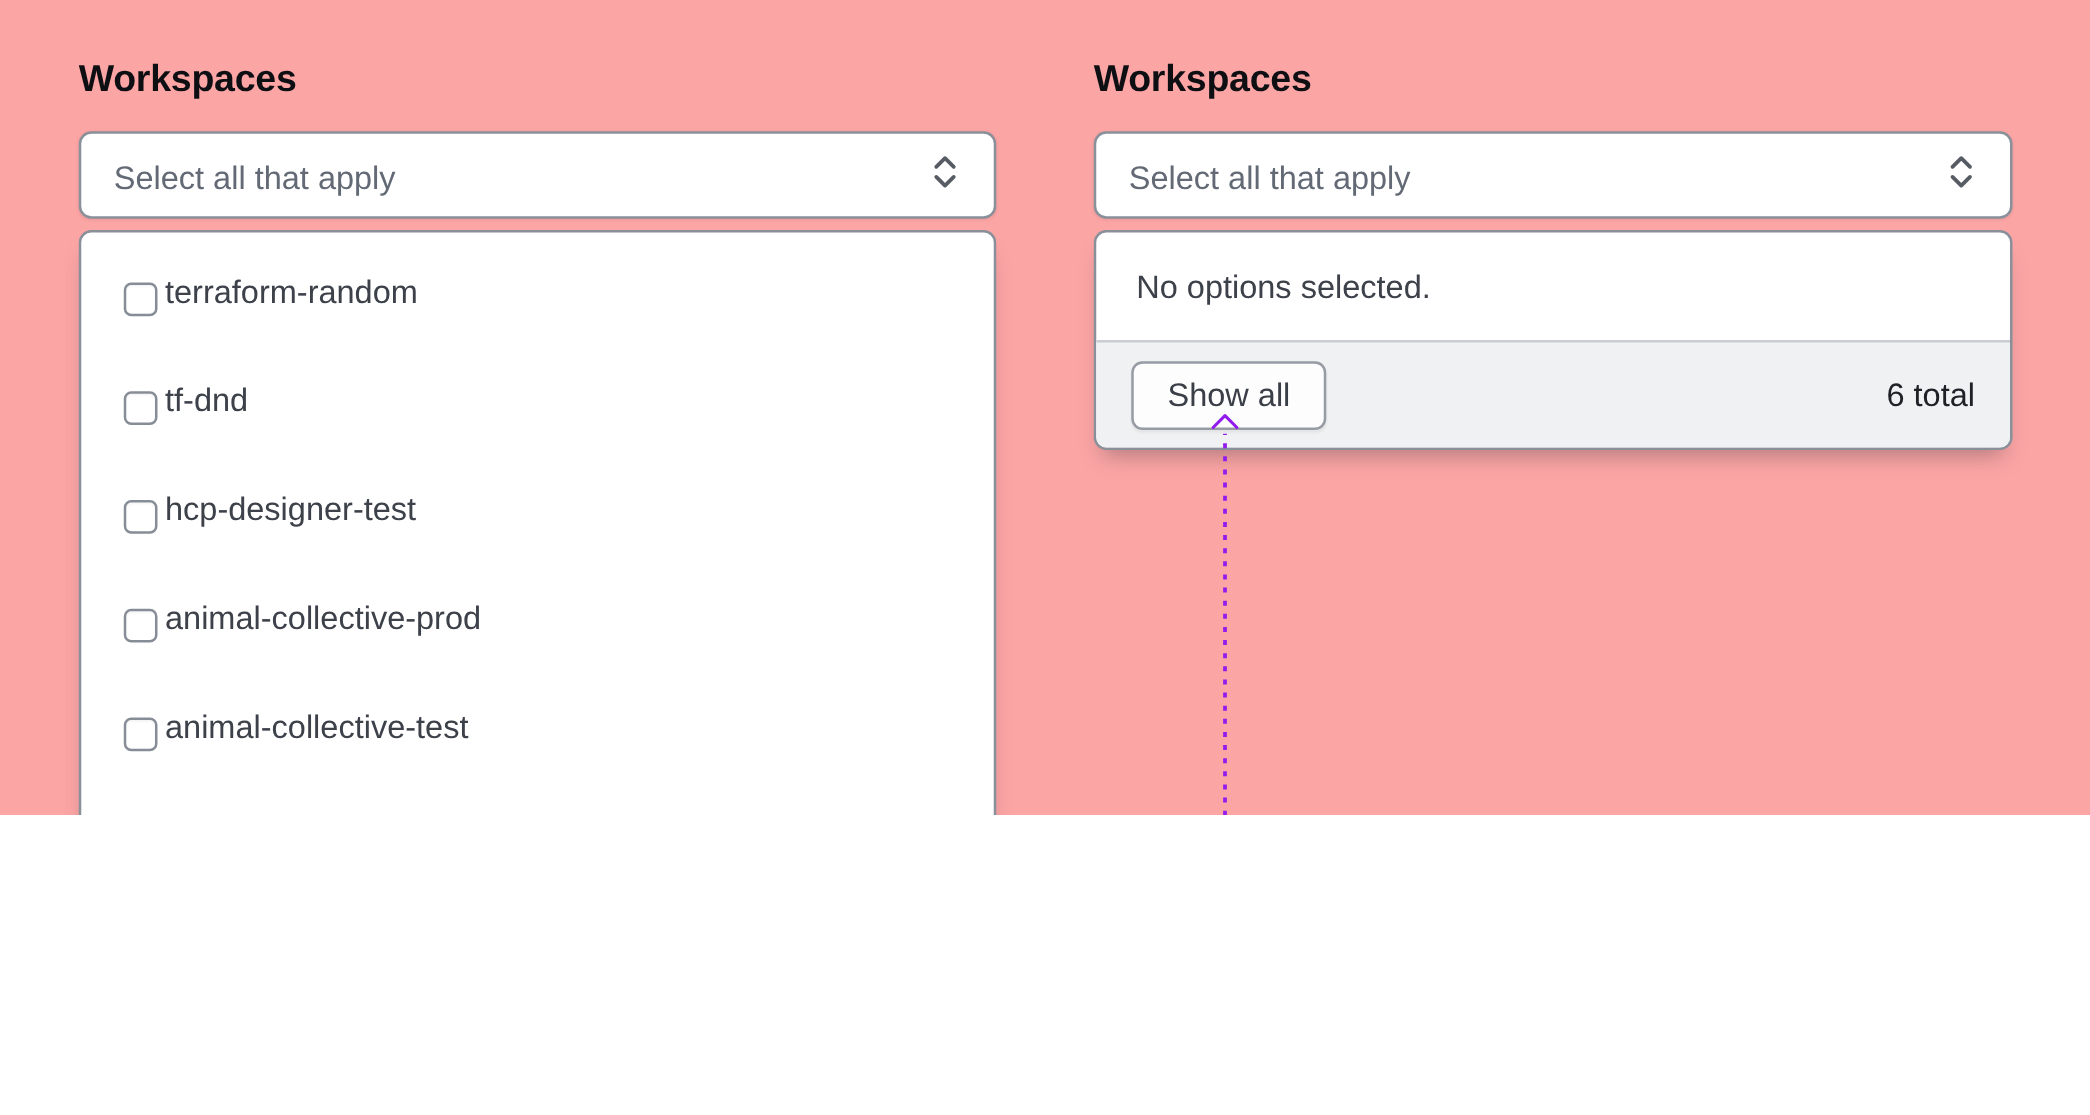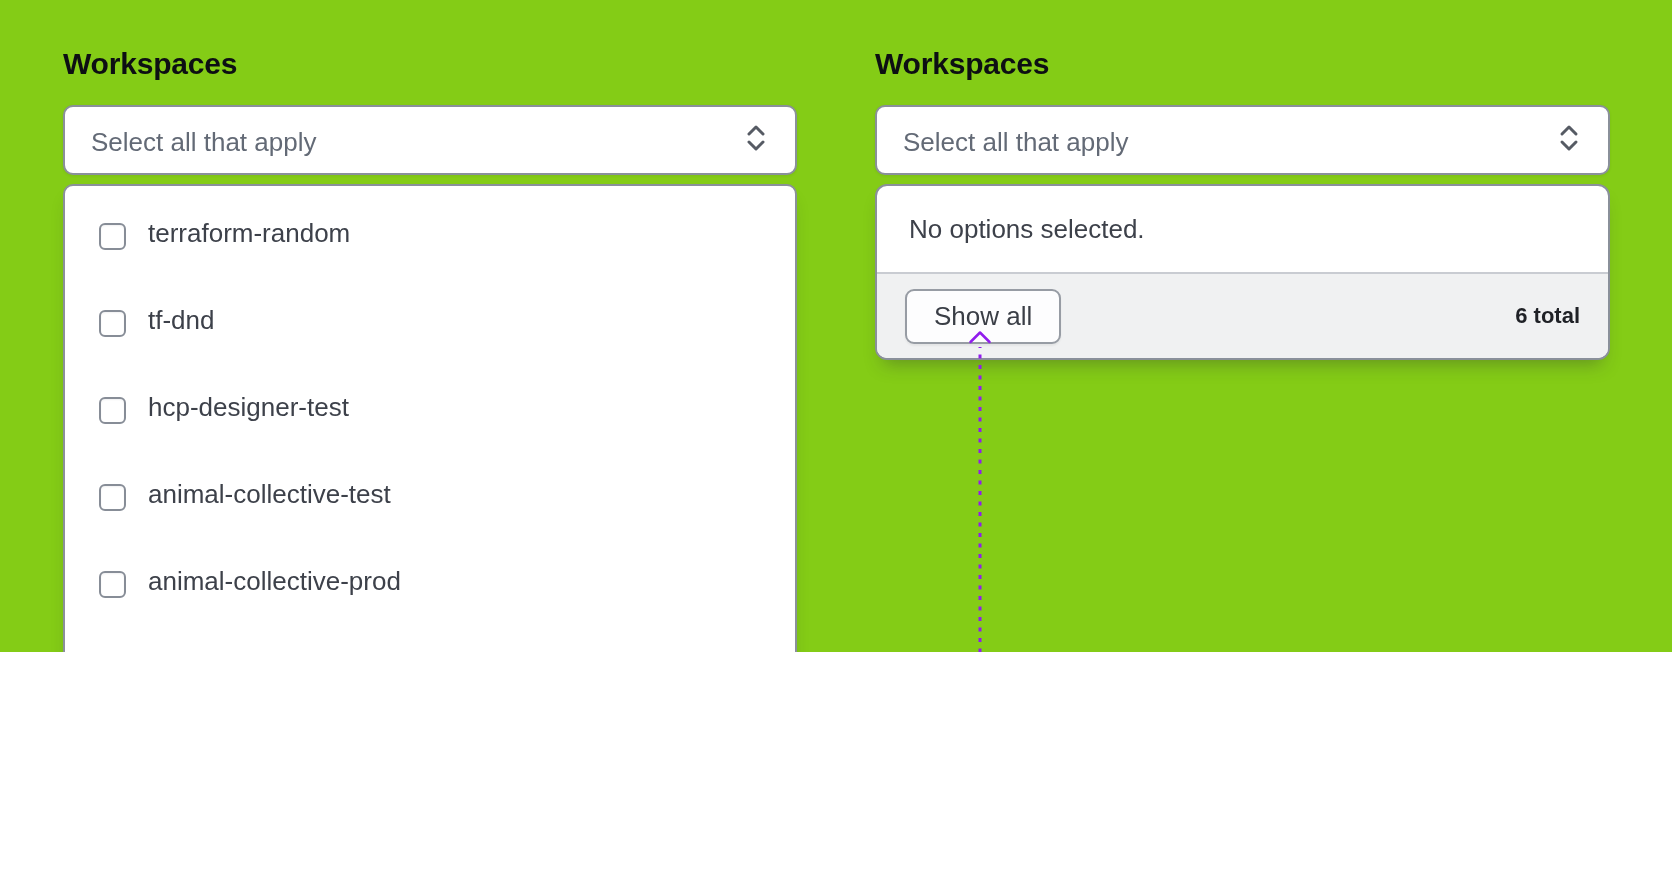--- a/index.html
+++ b/index.html
@@ -1,19 +1,19 @@
 <!DOCTYPE html>
 <html><head>
 <meta charset="utf-8">
 <style>
   * { margin:0; padding:0; box-sizing:border-box; }
   html,body { background:#ffffff; }
   body { font-family:"Liberation Sans", sans-serif; }
   .canvas {
-    position:relative; width:1672px; height:652px; background:#84cc16; overflow:hidden;
+    position:relative; width:1672px; height:652px; background:#fca5a5; overflow:hidden;
   }
   .col { position:absolute; top:46px; }
   .col.left  { left:63px;  width:734px; }
   .col.right { left:875px; width:735px; }
 
   .field-label {
     font-size:30px; font-weight:700; color:#0d0f13; line-height:36px;
     margin-bottom:23px; letter-spacing:-0.2px;
   }
 
@@ -26,25 +26,25 @@
   .trigger .placeholder { font-size:26px; color:#636a76; }
   .trigger .chevrons { position:absolute; right:26px; top:50%; transform:translateY(-50%); }
 
   .panel {
     margin-top:9px; width:100%;
     border:2px solid #8a909a; border-radius:10px; background:#ffffff;
     box-shadow:0 12px 18px -8px rgba(40,42,52,0.35);
     display:flex; flex-direction:column; overflow:hidden;
   }
   .panel.list-panel { height:656px; }
-  .panel.summary-panel { height:176px;border-radius:12px; }
+  .panel.summary-panel { height:176px; }
 
   .options { list-style:none; flex:1; padding:27px 26px 0 34px; overflow:hidden; }
   .option {
-    display:flex; align-items:center; gap:22px;
+    display:flex; align-items:flex-end; gap:6px;
     margin-bottom:47px; cursor:pointer;
   }
   .checkbox {
     flex:0 0 auto; width:27px; height:27px; margin-top:6px;
     border:2px solid #878d97; border-radius:6px; background:#ffffff;
     box-shadow:inset 0 1px 2px rgba(20,22,28,0.06);
   }
   .option-label { font-size:26px; line-height:40px; color:#3d414a; word-break:break-word; }
 
   .empty-row { flex:1; display:flex; align-items:center; padding:0 26px 0 32px; }
@@ -54,21 +54,21 @@
     height:86px; flex:0 0 auto; background:#f0f1f2; border-top:2px solid #c9ccd2;
     display:flex; align-items:center; justify-content:space-between;
     padding:3px 28px;
   }
   .footer-btn {
     height:55px; padding:0 27px; font-family:"Liberation Sans", sans-serif;
     font-size:26px; color:#3a3e46; background:#fdfdfe;
     border:2px solid #979ca4; border-radius:9px; cursor:pointer;
     box-shadow:0 2px 2px rgba(20,22,28,0.05);
   }
-  .total-text { font-size:22px; color:#1f2126;font-weight:bold; }
+  .total-text { font-size:26px; color:#1f2126; }
 
   .annotation-layer {
     position:absolute; inset:0; width:1672px; height:892px;
     pointer-events:none; z-index:10;
   }
 </style>
 </head>
 <body>
 
 <div class="canvas">
@@ -95,25 +95,25 @@
         <li class="option">
           <span class="checkbox"></span>
           <span class="option-label">tf-dnd</span>
         </li>
         <li class="option">
           <span class="checkbox"></span>
           <span class="option-label">hcp-designer-test</span>
         </li>
         <li class="option">
           <span class="checkbox"></span>
-          <span class="option-label">animal-collective-test</span>
+          <span class="option-label">animal-collective-prod</span>
         </li>
         <li class="option">
           <span class="checkbox"></span>
-          <span class="option-label">animal-collective-prod</span>
+          <span class="option-label">animal-collective-test</span>
         </li>
       </ul>
       <div class="panel-footer">
         <span class="total-text">6 total</span>
       </div>
     </div>
   </section>
 
   <section class="col right">
     <div class="field-label">Workspaces</div>

